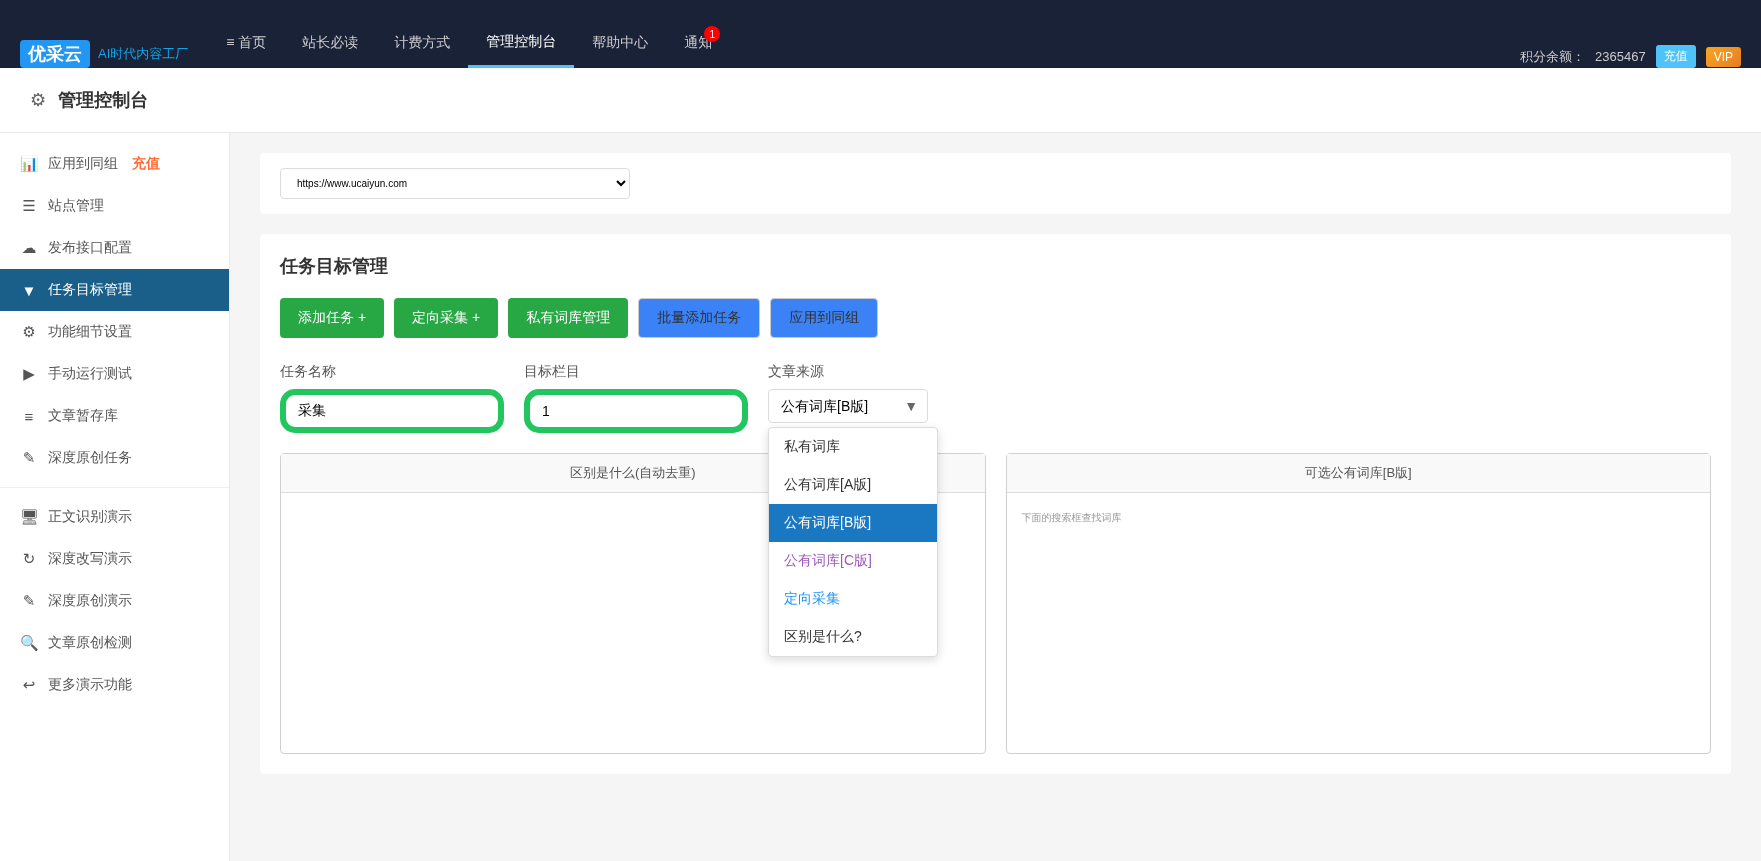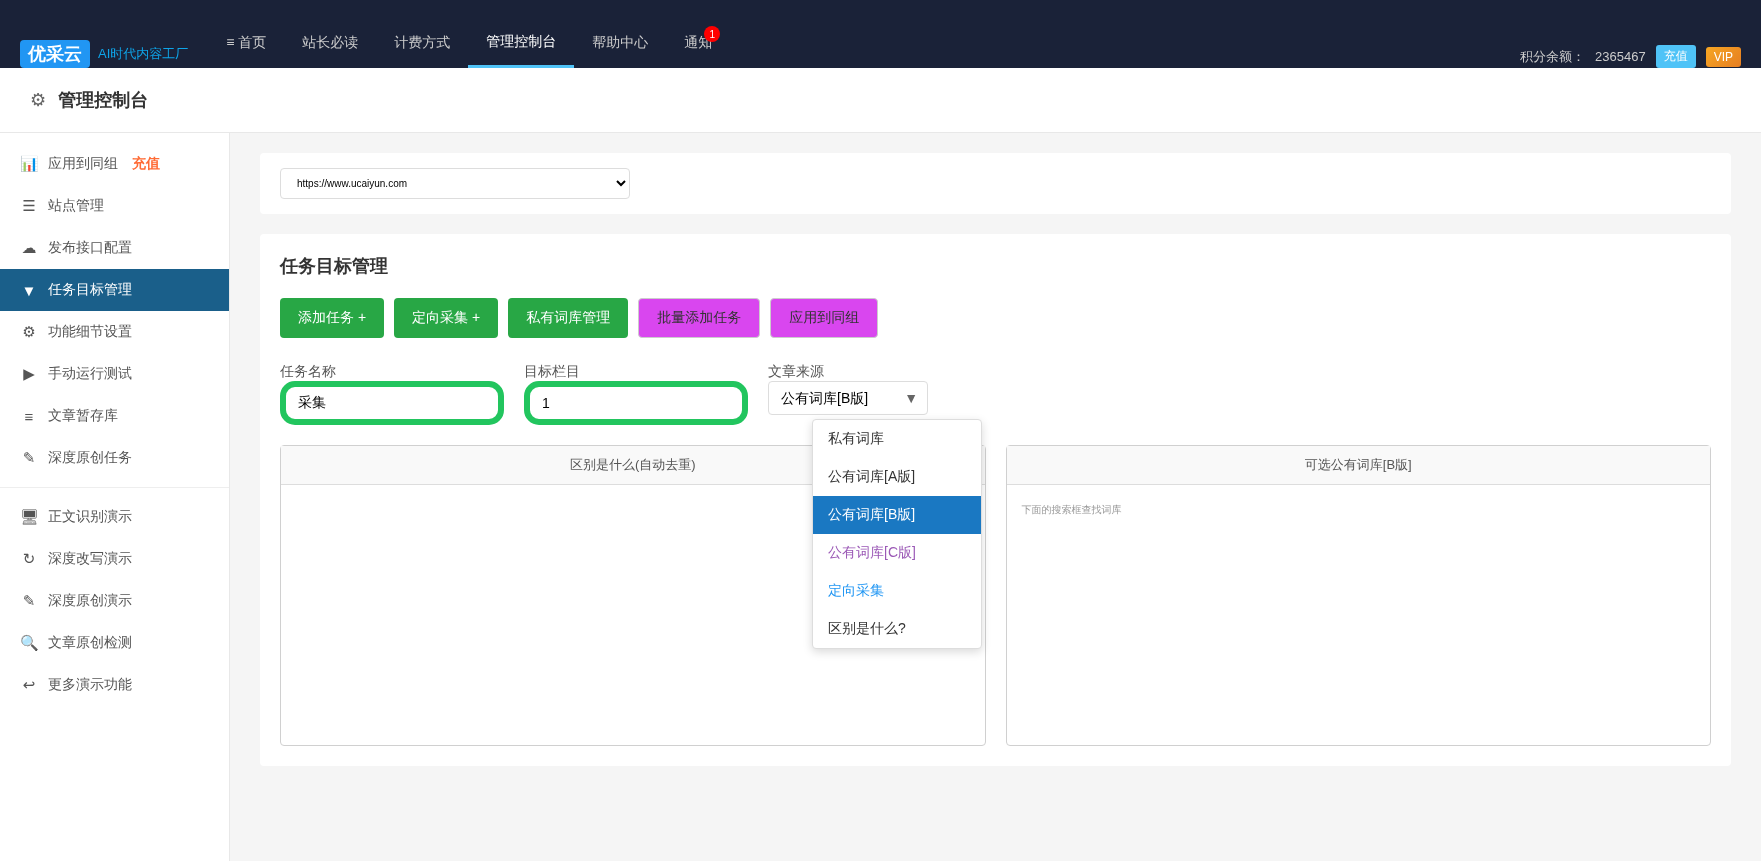--- a/index.html
+++ b/index.html
@@ -206,41 +206,41 @@
     .btn-primary {
       background: #28a745;
       color: white;
       border: none;
       padding: 10px 18px;
       border-radius: 4px;
       cursor: pointer;
       font-size: 14px;
     }
     .btn-default {
-      background: #d946ef;
+      background: #3b82f6;
       color: #333;
       border: 1px solid #ccc;
       padding: 10px 18px;
       border-radius: 4px;
       cursor: pointer;
       font-size: 14px;
     }
 
     
     .form-row {
       display: flex;
       gap: 20px;
       margin-bottom: 20px;
       align-items: flex-start;
       flex-wrap: wrap;
     }
     .form-group {
       display: flex;
       flex-direction: column;
-      gap: 0;
+      gap: 8px;
     }
     .form-label {
       font-size: 14px;
       color: #555;
     }
     .form-input {
       border: 6px solid #22c55e;
       border-radius: 15px;
       padding: 8px 12px;
       font-size: 14px;
@@ -323,21 +323,20 @@
 
     
     .dropdown-overlay {
       position: absolute;
       background: white;
       border: 1px solid #ddd;
       border-radius: 4px;
       box-shadow: 0 3px 10px rgba(0,0,0,0.15);
       z-index: 1000;
       min-width: 150px;
-      margin-left: 44px;
     }
     .dropdown-item {
       padding: 10px 15px;
       cursor: pointer;
       font-size: 14px;
       color: #333;
     }
     .dropdown-item.selected {
       background: #1a78c2;
       color: white;

